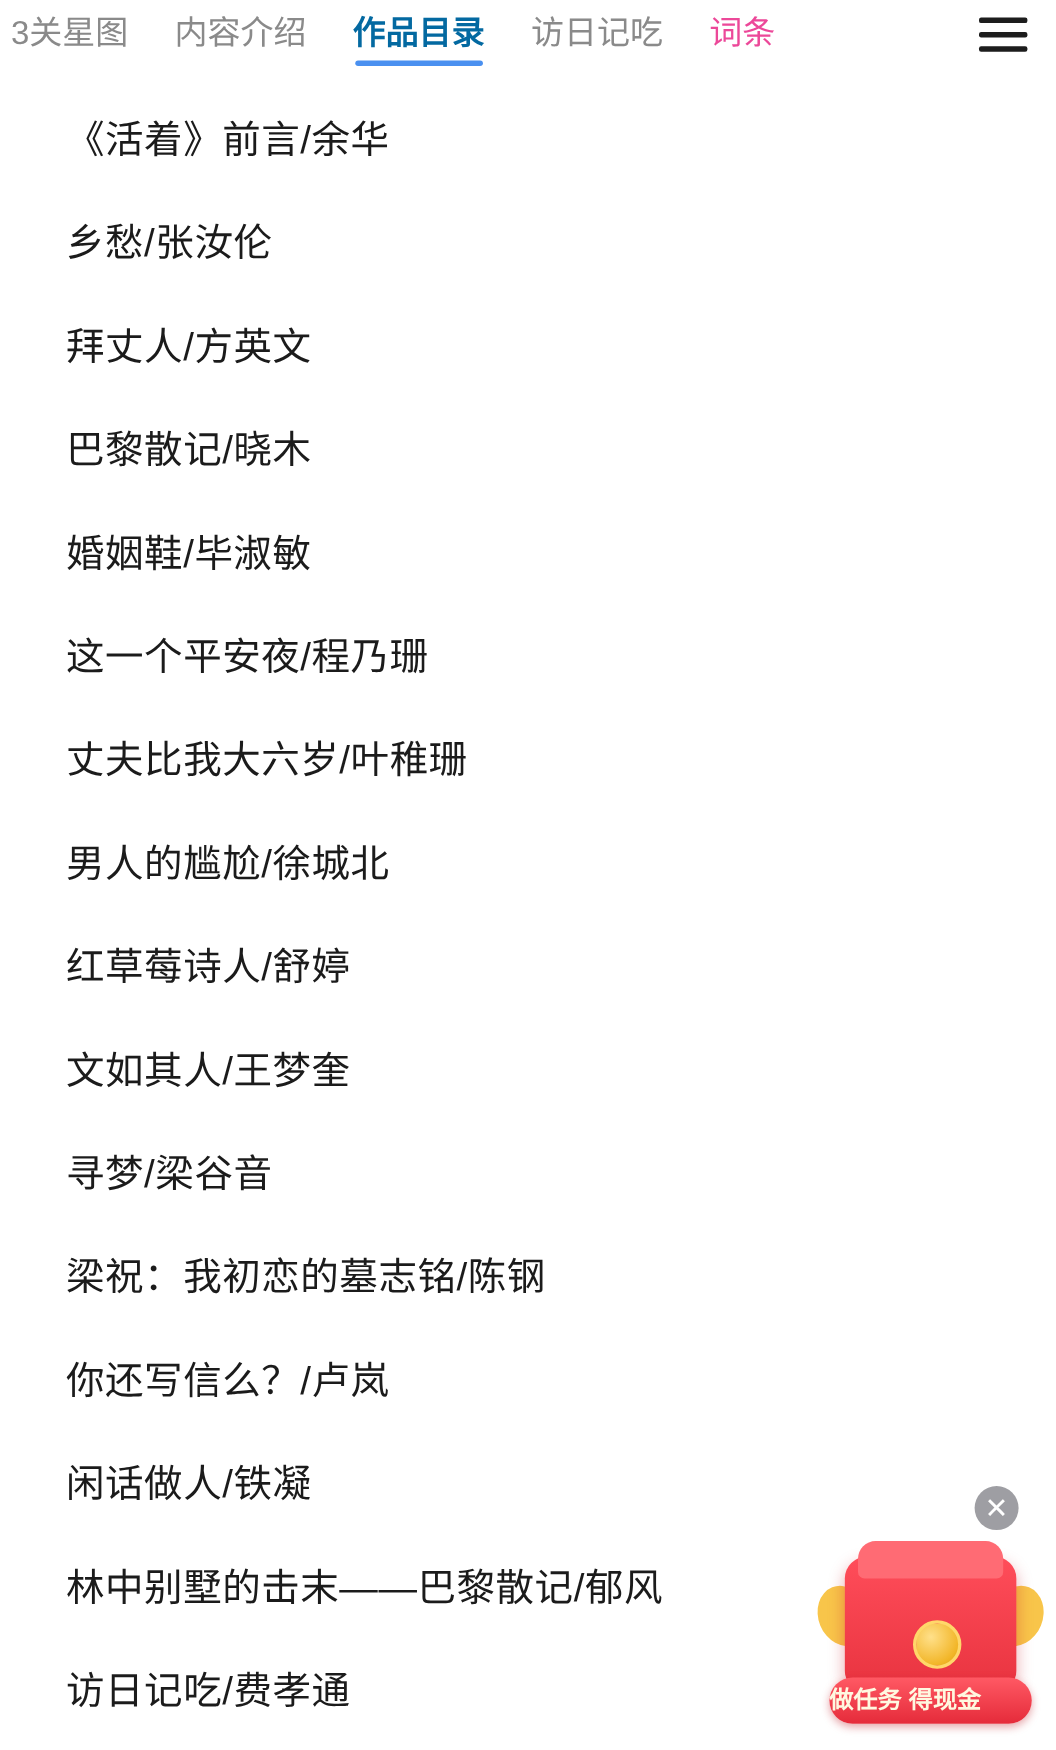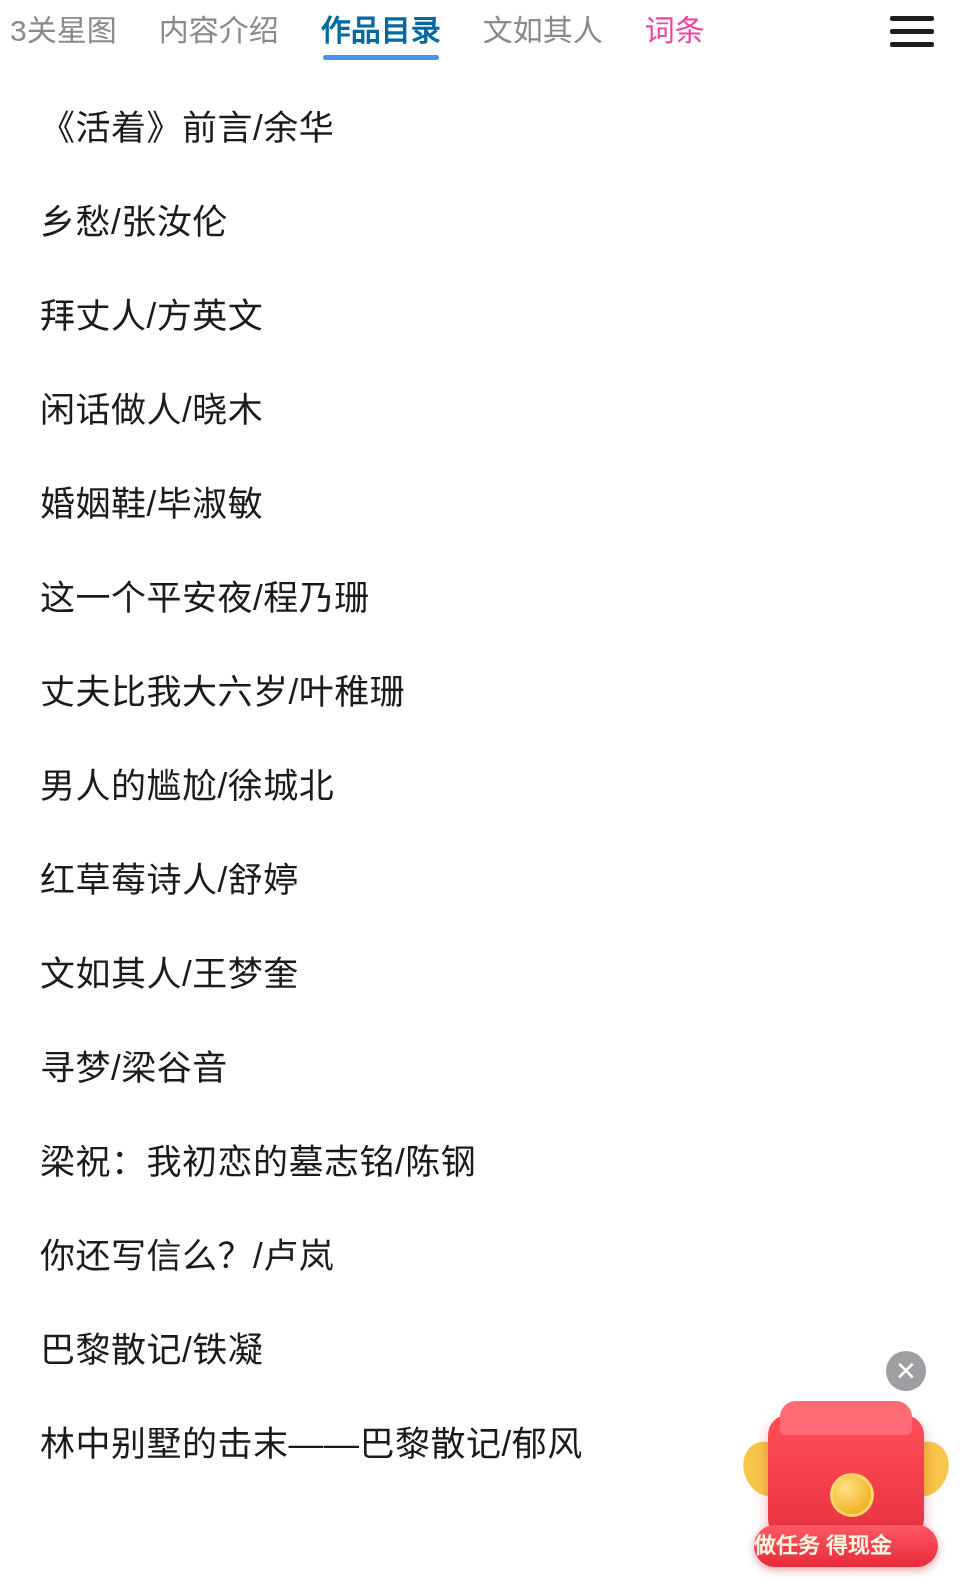--- a/index.html
+++ b/index.html
@@ -80,21 +80,21 @@
   }
 
   
   .list {
     padding: 18px 0 0 0;
   }
   .list-item {
     font-size: 35px;
     line-height: 1;
     color: #1b1b1b;
-    padding: 0 30px 0 40px;
+    padding: 0 30px 0 60px;
     height: 94px;
     display: flex;
     align-items: center;
     white-space: nowrap;
     letter-spacing: 0.5px;
   }
 
   
   .ad {
     position: absolute;
@@ -175,46 +175,47 @@
     white-space: nowrap;
   }
 </style>
 </head>
 <body>
 
 <div class="tabbar">
   <div class="tab first">3关星图</div>
   <div class="tab">内容介绍</div>
   <div class="tab active">作品目录</div>
-  <div class="tab">文如其人</div>
+  <div class="tab">访日记吃</div>
   <div class="tab last">词条</div>
 
   <div class="menu-btn">
     <i></i>
     <i></i>
     <i></i>
   </div>
 </div>
 
 <div class="list">
   <div class="list-item">《活着》前言/余华</div>
   <div class="list-item">乡愁/张汝伦</div>
   <div class="list-item">拜丈人/方英文</div>
-  <div class="list-item">闲话做人/晓木</div>
+  <div class="list-item">巴黎散记/晓木</div>
   <div class="list-item">婚姻鞋/毕淑敏</div>
   <div class="list-item">这一个平安夜/程乃珊</div>
   <div class="list-item">丈夫比我大六岁/叶稚珊</div>
   <div class="list-item">男人的尴尬/徐城北</div>
   <div class="list-item">红草莓诗人/舒婷</div>
   <div class="list-item">文如其人/王梦奎</div>
   <div class="list-item">寻梦/梁谷音</div>
   <div class="list-item">梁祝：我初恋的墓志铭/陈钢</div>
   <div class="list-item">你还写信么？/卢岚</div>
-  <div class="list-item">巴黎散记/铁凝</div>
+  <div class="list-item">闲话做人/铁凝</div>
   <div class="list-item">林中别墅的击末——巴黎散记/郁风</div>
+  <div class="list-item">访日记吃/费孝通</div>
 </div>
 
 <div class="ad">
   <div class="ad-close">✕</div>
   <div class="ad-wing-l"></div>
   <div class="ad-wing-r"></div>
   <div class="ad-pkg">
     <div class="ad-coin"></div>
   </div>
   <div class="ad-label">做任务 得现金</div>

